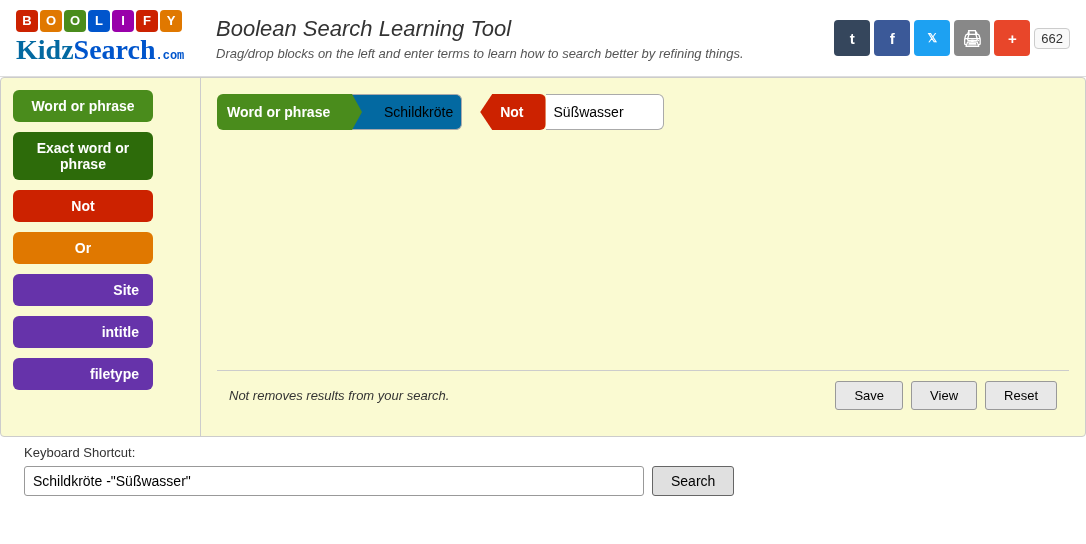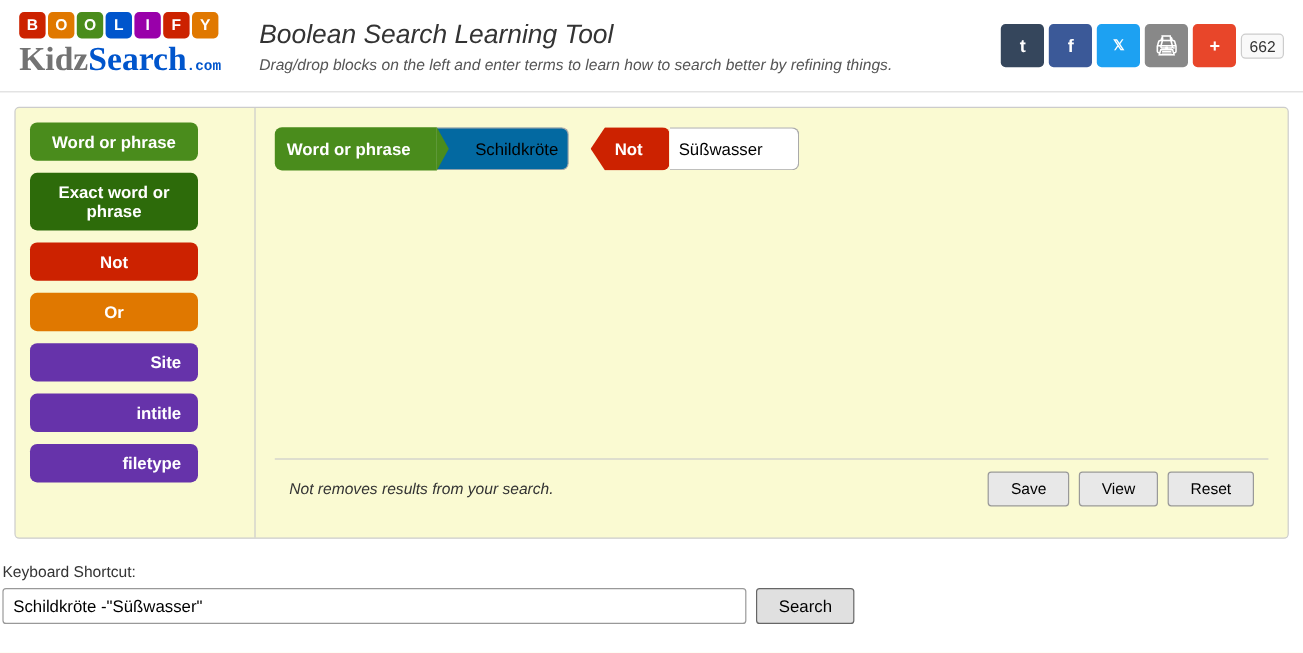--- a/index.html
+++ b/index.html
@@ -73,21 +73,21 @@
       border-radius: 4px;
       padding: 2px 6px;
       font-size: 13px;
       color: #333;
       background: #f9f9f9;
     }
 
     
     .main-workspace {
       display: flex;
-      margin: 12px;
+      margin: 0;
       border: 1px solid #ccc;
       border-radius: 4px;
       background: #fafad2;
       min-height: 360px;
     }
 
     
     .sidebar {
       width: 200px;
       padding: 12px;
@@ -173,21 +173,21 @@
       padding: 6px 18px;
       border: 1px solid #999;
       background: #e8e8e8;
       border-radius: 3px;
       font-size: 13px;
       cursor: pointer;
     }
 
     
     .footer {
-      padding: 8px 2px 12px;
+      padding: 8px 24px 12px;
     }
     .keyboard-label {
       font-size: 13px;
       color: #333;
       margin-bottom: 6px;
     }
     .search-row {
       display: flex;
       align-items: center;
       gap: 8px;
@@ -226,21 +226,21 @@
       <span class="logo-letter lc1">B</span>
       <span class="logo-letter lc2">O</span>
       <span class="logo-letter lc3">O</span>
       <span class="logo-letter lc4">L</span>
       <span class="logo-letter lc5">I</span>
       <span class="logo-letter lc6">F</span>
       <span class="logo-letter lc7">Y</span>
     </div>
     <div style="cursor:pointer;">
       <span class="logo-kidzsearch">
-        <span style="color:#737373;">Kidz</span><span style="color:#0055cc;">Search</span><span class="logo-dotcom">.com</span>
+        <span style="color:#0369a1;">Kidz</span><span style="color:#0055cc;">Search</span><span class="logo-dotcom">.com</span>
       </span>
     </div>
   </div>
 
   <div class="header-title-area">
     <h1>Boolean Search Learning Tool</h1>
     <p>Drag/drop blocks on the left and enter terms to learn how to search better by refining things.</p>
   </div>
 
   <div class="header-social">
@@ -289,21 +289,21 @@
           <div class="placed-block red" style="padding-left:20px; padding-right:22px; position:relative;
                       clip-path: polygon(12px 0%, 100% 0%, 100% 100%, 12px 100%, 0% 50%);">
             <span>Not</span>
 
             <span style="position:absolute; right:-10px; top:0; width:0; height:0;
                          border-top:18px solid transparent;
                          border-bottom:18px solid transparent;
                          border-left:10px solid #cc2200;
                          z-index:3;"></span>
           </div>
-          <input type="text" style="height: 36px; padding: 0px 8px; font-size: 14px; border-top: 1px solid rgb(170, 170, 170); border-right: 1px solid rgb(170, 170, 170); border-bottom: 1px solid rgb(170, 170, 170); border-image: initial; border-left: none; border-radius: 0px 6px 6px 0px; width: 108px; background: rgb(255, 255, 255);" value="Süßwasser">
+          <input type="text" style="height: 36px; padding: 0px 8px; font-size: 14px; border-top: 1px solid rgb(170, 170, 170); border-right: 1px solid rgb(170, 170, 170); border-bottom: 1px solid rgb(170, 170, 170); border-image: initial; border-left: none; border-radius: 0px 6px 6px 0px; width: 118px; background: rgb(255, 255, 255);" value="Süßwasser">
         </div>
       </div>
     </div>
 
     <div class="status-bar">
       <span class="status-text">Not removes results from your search.</span>
       <div class="status-buttons">
         <button class="status-btn">Save</button>
         <button class="status-btn">View</button>
         <button class="status-btn">Reset</button>

